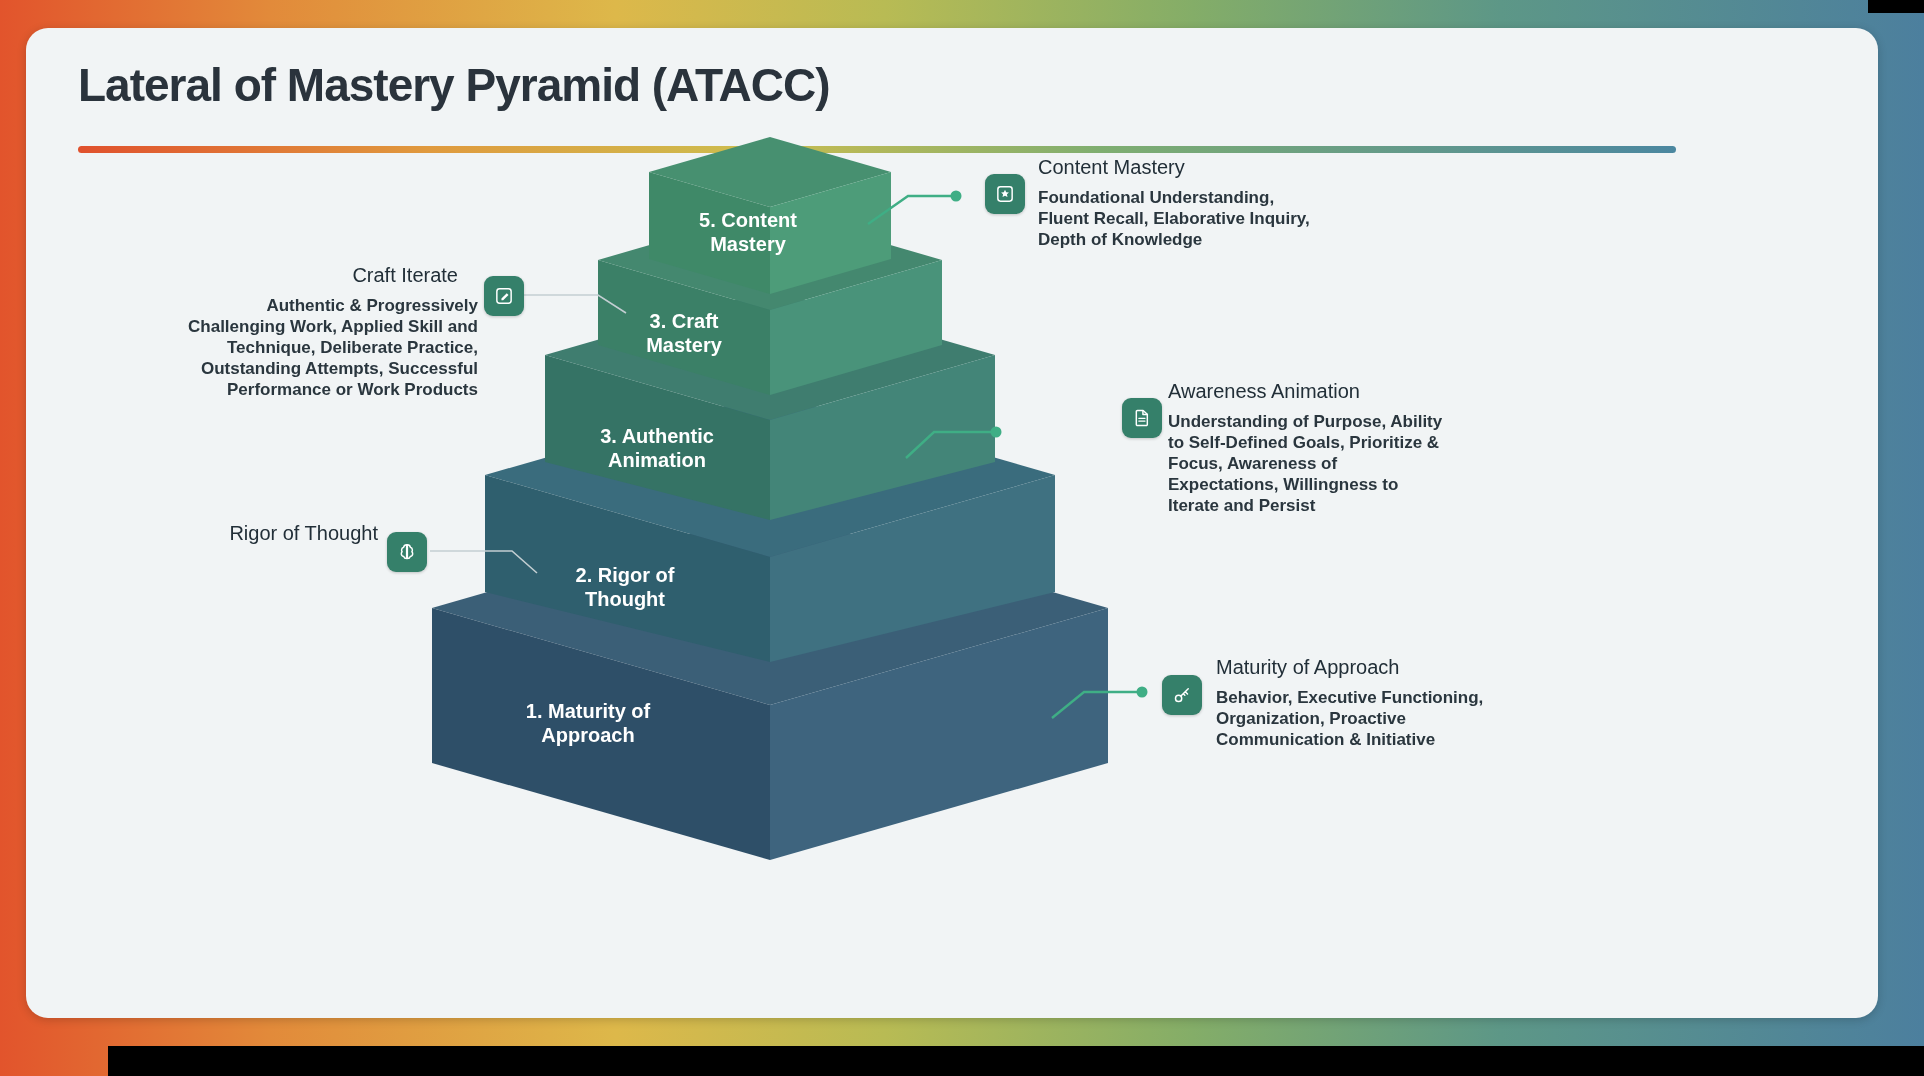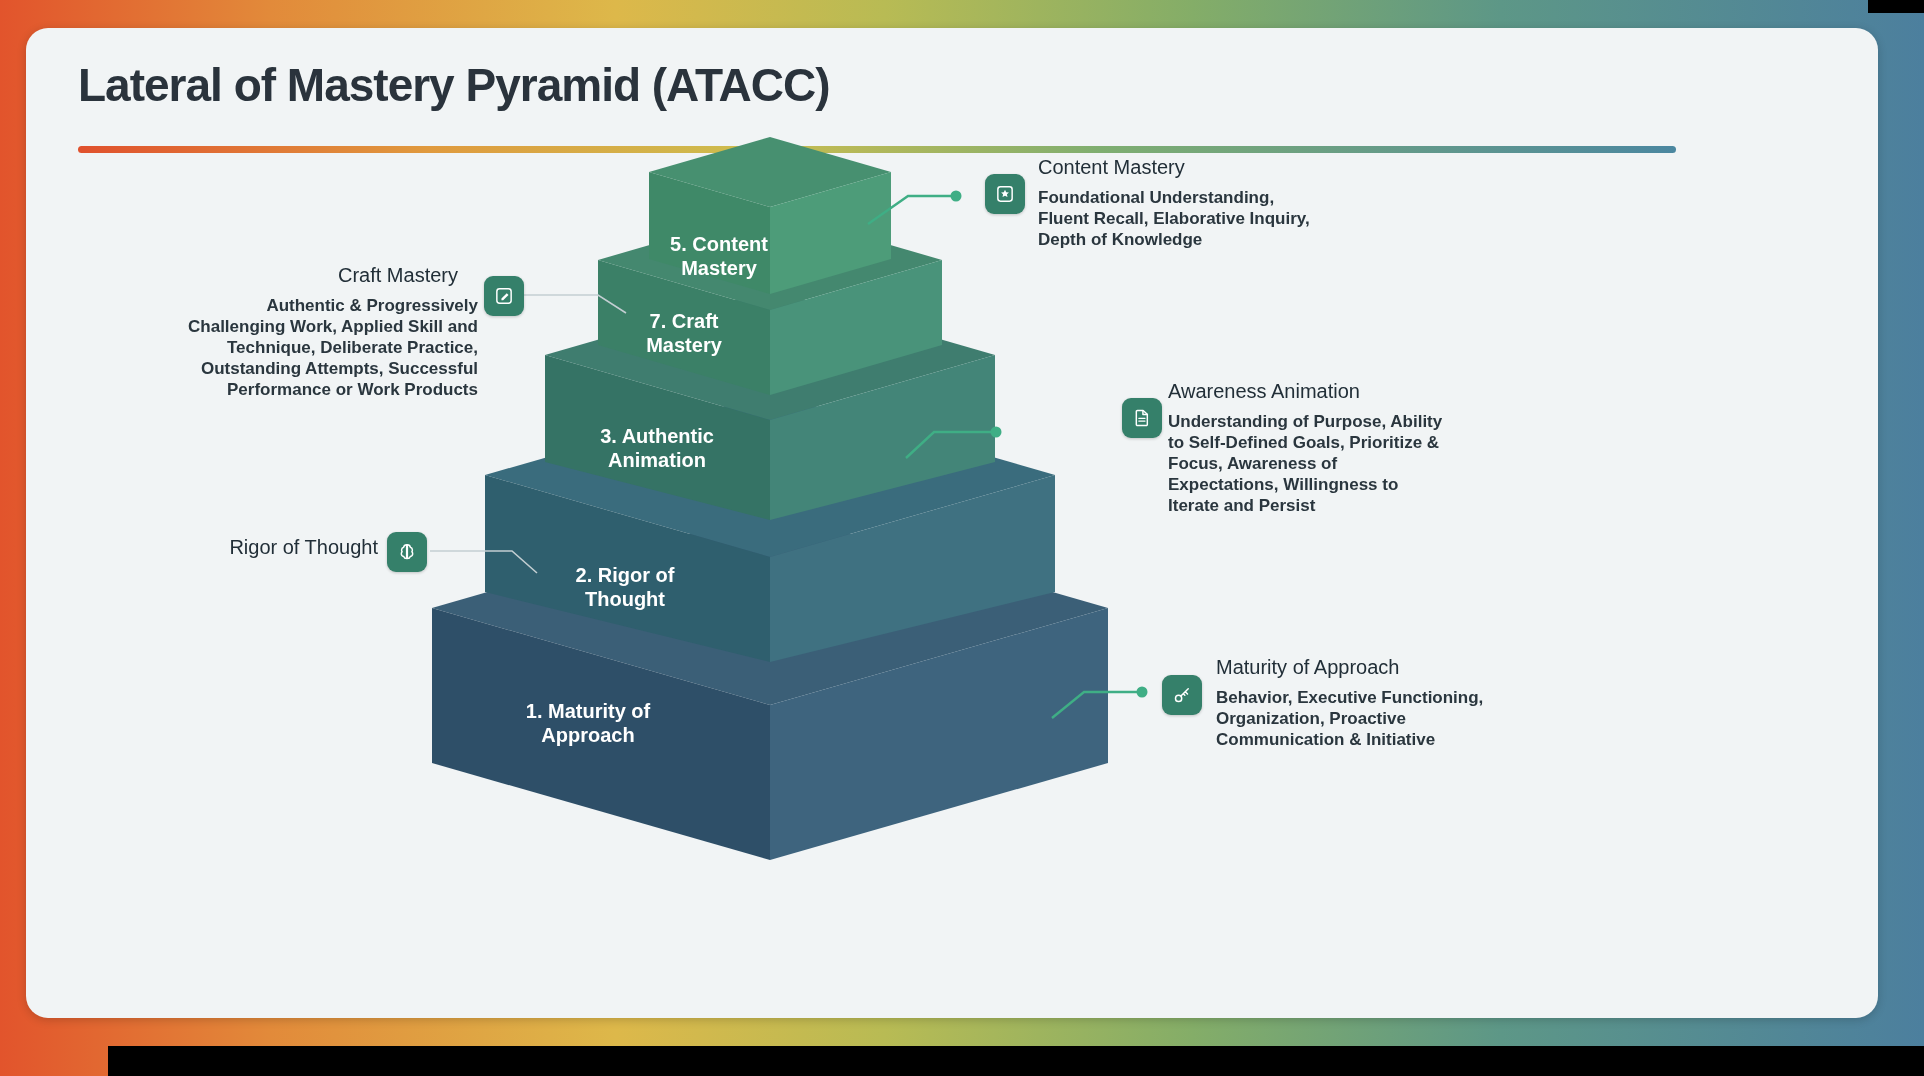--- a/index.html
+++ b/index.html
@@ -86,23 +86,23 @@
   <polyline fill="none" stroke-width="2.4" points="1052,718 1084,692 1142,692" stroke="#3fae85"></polyline>
   <circle cx="1142" cy="692" r="5.5" fill="#3fae85"></circle>
 </svg>
 
 <div class="tier-label" style="left:588px;top:700px;">1. Maturity of
 Approach</div>
 <div class="tier-label" style="left:625px;top:564px;">2. Rigor of
 Thought</div>
 <div class="tier-label" style="left:657px;top:425px;">3. Authentic
 Animation</div>
-<div class="tier-label" style="left:684px;top:310px;">7. Craft
+<div class="tier-label" style="left:684px;top:310px;">3. Craft
 Mastery</div>
-<div class="tier-label" style="left:719px;top:209px;margin-top:24px;">5. Content
+<div class="tier-label" style="left:748px;top:209px;">5. Content
 Mastery</div>
 
 <div class="icon-box" style="left:985px;top:174px;">
   <svg viewBox="0 0 24 24" width="22" height="22">
     <path d="M7 4.2h10c1.5 0 2.8 1.3 2.8 2.8v10c0 1.5-1.3 2.8-2.8 2.8H7c-1.5 0-2.8-1.3-2.8-2.8V7c0-1.5 1.3-2.8 2.8-2.8z"></path>
     <polygon fill="#fff" stroke="none" points="12,7.4 13.3,10.1 16.3,10.4 14.1,12.4 14.7,15.4 12,13.9 9.3,15.4 9.9,12.4 7.7,10.4 10.7,10.1"></polygon>
   </svg>
 </div>
 <div class="callout" style="left:1038px;top:156px;width:340px;">
   <div class="heading">Content Mastery</div>
@@ -111,21 +111,21 @@
 Depth of Knowledge</div>
 </div>
 
 <div class="icon-box" style="left:484px;top:276px;">
   <svg viewBox="0 0 24 24" width="22" height="22">
     <rect x="4.2" y="4.2" width="15.6" height="15.6" rx="3"></rect>
     <path d="M9.2 14.8l5.8-5.8 1.9 1.9-5.8 5.8H9.2z" fill="#fff" stroke="none"></path>
   </svg>
 </div>
 <div class="callout align-right" style="left:186px;top:264px;width:292px;">
-  <div class="heading mr20">Craft Mastery</div>
+  <div class="heading mr20">Craft Iterate</div>
   <div class="desc">Authentic &amp; Progressively
 Challenging Work, Applied Skill and
 Technique, Deliberate Practice,
 Outstanding Attempts, Successful
 Performance or Work Products</div>
 </div>
 
 <div class="icon-box" style="left:1122px;top:398px;">
   <svg viewBox="0 0 24 24" width="22" height="22">
     <path d="M7 3.8h6.2L17.8 8v11a1.2 1.2 0 0 1-1.2 1.2H7A1.2 1.2 0 0 1 5.8 19V5A1.2 1.2 0 0 1 7 3.8z"></path>
@@ -141,21 +141,21 @@
 Expectations, Willingness to
 Iterate and Persist</div>
 </div>
 
 <div class="icon-box" style="left:387px;top:532px;">
   <svg viewBox="0 0 24 24" width="22" height="22">
     <path d="M11.6 4.2c-1.7 0-3 1.2-3.3 2.7-1.3.3-2.2 1.5-2.2 2.9 0 .7.2 1.3.6 1.8-.6.6-.9 1.3-.9 2.2 0 1.6 1.1 2.8 2.6 3.1.4 1.3 1.6 2.3 3.1 2.3h.1V4.2z"></path>
     <path d="M12.4 4.2c1.7 0 3 1.2 3.3 2.7 1.3.3 2.2 1.5 2.2 2.9 0 .7-.2 1.3-.6 1.8.6.6.9 1.3.9 2.2 0 1.6-1.1 2.8-2.6 3.1-.4 1.3-1.6 2.3-3.1 2.3h-.1V4.2z"></path>
   </svg>
 </div>
-<div class="callout align-right" style="left:120px;top:536px;width:258px;">
+<div class="callout align-right" style="left:120px;top:522px;width:258px;">
   <div class="heading">Rigor of Thought</div>
 </div>
 
 <div class="icon-box" style="left:1162px;top:675px;">
   <svg viewBox="0 0 24 24" width="22" height="22">
     <circle cx="8.3" cy="15.7" r="3.4"></circle>
     <path d="M10.8 13.2L18.8 5.2M15.6 8.4l2.4 2.4M13.4 10.6l1.7 1.7"></path>
   </svg>
 </div>
 <div class="callout" style="left:1216px;top:656px;width:310px;">

